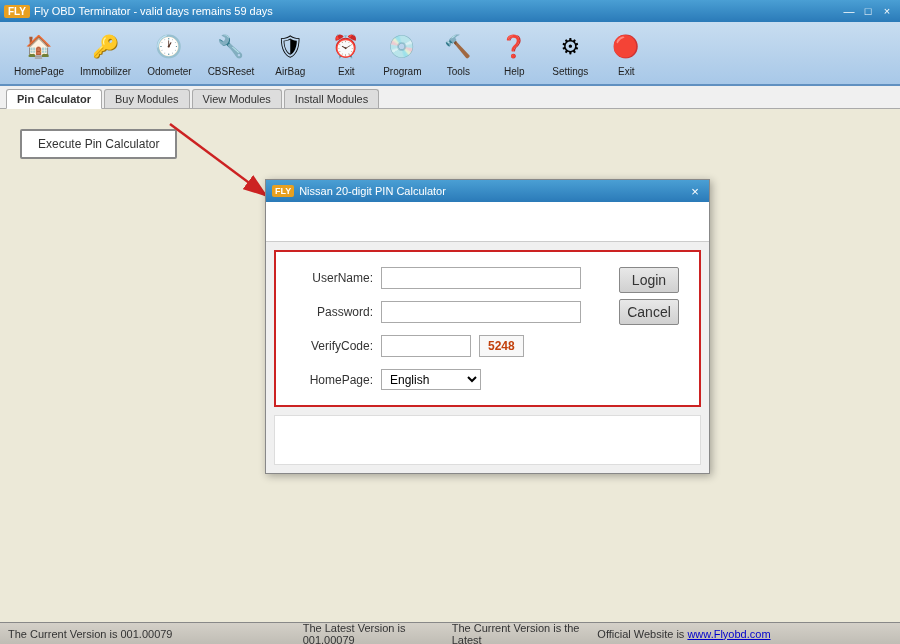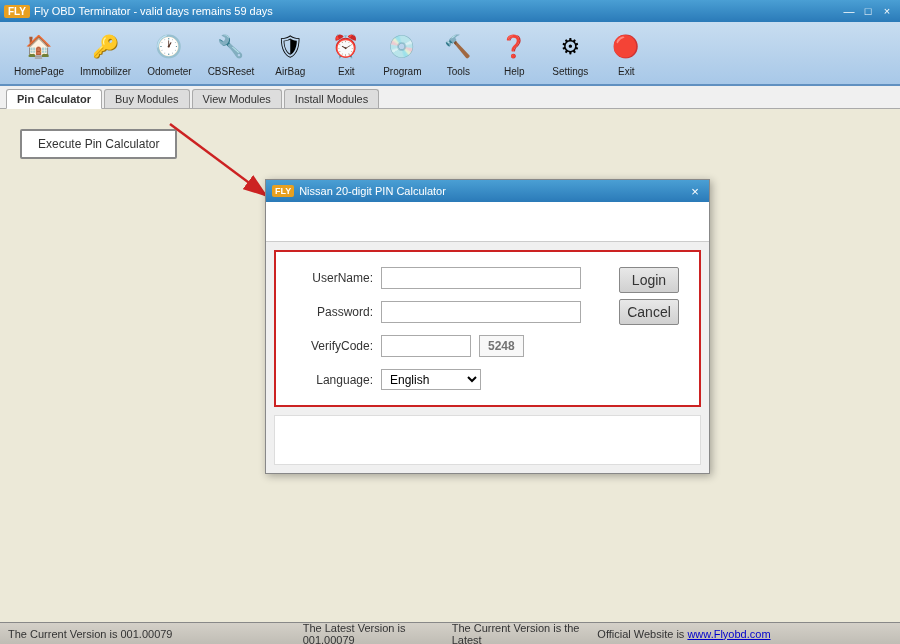--- a/index.html
+++ b/index.html
@@ -222,21 +222,21 @@
     .verifycode-input { width: 90px; }
     .verifycode-display {
       margin-left: 8px;
       border: 1px solid #aaa;
       padding: 2px 8px;
       background: #f8f8f8;
       font-size: 12px;
       height: 22px;
       display: flex;
       align-items: center;
-      color: #737373;
+      color: #c2410c;
       font-weight: bold;
     }
     .form-select {
       border: 1px solid #aaa;
       padding: 2px 4px;
       font-size: 12px;
       height: 21px;
       background: white;
       width: 100px;
     }
@@ -416,21 +416,21 @@
             <input class="form-input password-input" type="password" value="" style="">
           </div>
 
           <div class="form-row">
             <label class="form-label">VerifyCode:</label>
             <input class="form-input verifycode-input" type="text" value="" style="">
             <span class="verifycode-display">5248</span>
           </div>
 
           <div class="form-row">
-            <label class="form-label">Language:</label>
+            <label class="form-label">HomePage:</label>
             <select class="form-select">
               <option value="English">English</option>
               <option value="Chinese">Chinese</option>
             </select>
           </div>
         </div>
 
         <div class="form-buttons">
           <button class="dialog-btn login-btn">Login</button>
           <button class="dialog-btn cancel-btn">Cancel</button>

